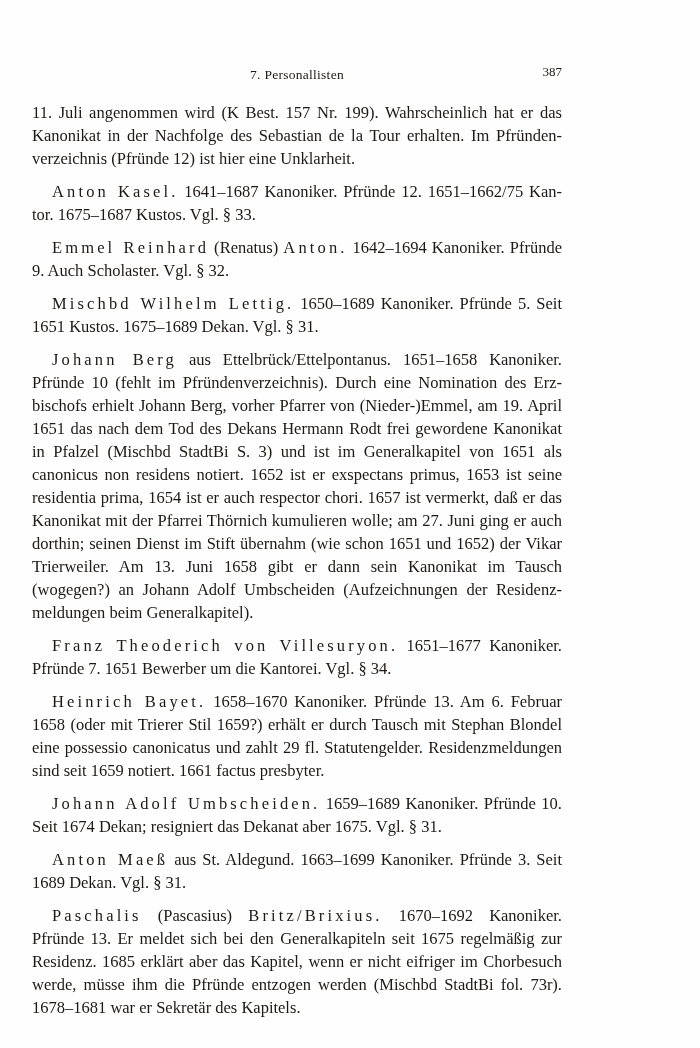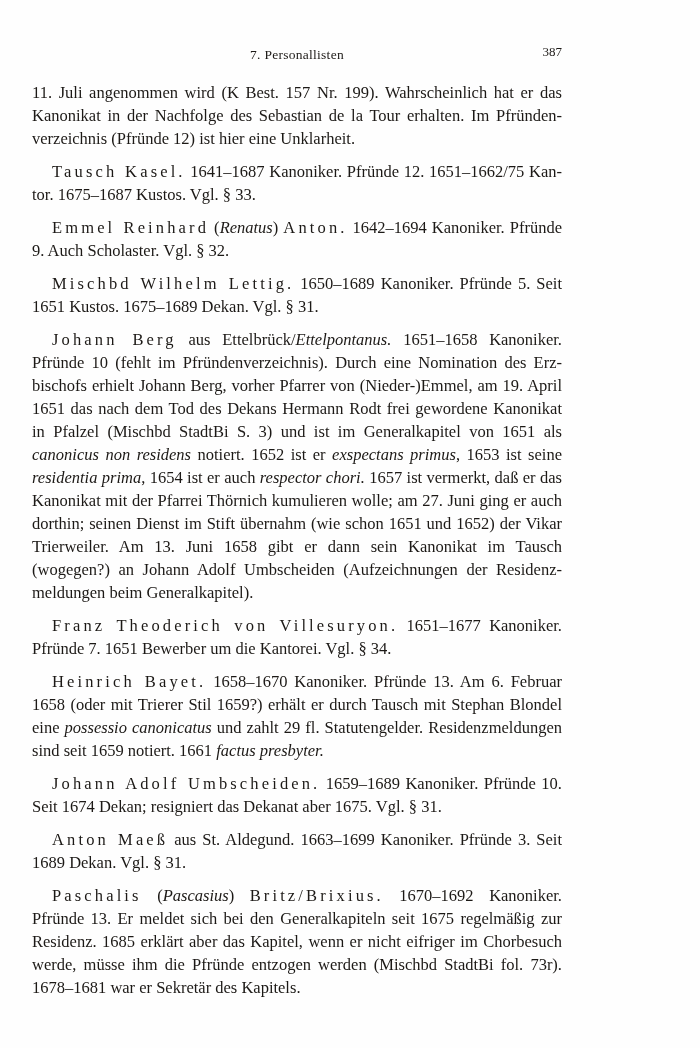--- a/index.html
+++ b/index.html
@@ -19,20 +19,21 @@
   .text-block {
     position: absolute;
     left: 32px;
     top: 44px;
     width: 530px;
   }
   .running-head {
     position: relative;
     height: 20px;
     margin-bottom: 17px;
+    margin-top: 20px;
   }
   .head-title {
     position: absolute;
     left: 0;
     right: 0;
     text-align: center;
     font-size: 13.5px;
     letter-spacing: 0.02em;
     top: 3px;
   }
@@ -53,35 +54,34 @@
   .paragraphs p.para + p.para {
     margin-top: 10px;
   }
   .paragraphs p.para.indent {
     text-indent: 20px;
   }
   .seg-sperr {
     letter-spacing: 0.19em;
   }
   .seg-italic {
-    font-style: italic;
   }
 </style>
 </head>
 <body>
 
 <div class="page">
   <div class="text-block">
     <div class="running-head">
       <span class="head-title">7. Personallisten</span>
       <span class="head-page">387</span>
     </div>
     <div class="paragraphs">
         <p class="para"><span class="seg-normal">11. Juli angenommen wird (K Best. 157 Nr. 199). Wahrscheinlich hat er das Kanonikat in der Nachfolge des Sebastian de la Tour erhalten. Im Pfründen­verzeichnis (Pfründe 12) ist hier eine Unklarheit.</span></p>
-        <p class="para indent"><span class="seg-sperr">Tausch Kasel.</span><span class="seg-normal"> 1641–1687 Kanoniker. Pfründe 12. 1651–1662/75 Kan­tor. 1675–1687 Kustos. Vgl. § 33.</span></p>
+        <p class="para indent"><span class="seg-sperr">Anton Kasel.</span><span class="seg-normal"> 1641–1687 Kanoniker. Pfründe 12. 1651–1662/75 Kan­tor. 1675–1687 Kustos. Vgl. § 33.</span></p>
         <p class="para indent"><span class="seg-sperr">Emmel Reinhard</span><span class="seg-normal"> (</span><span class="seg-italic">Renatus</span><span class="seg-normal">) </span><span class="seg-sperr">Anton.</span><span class="seg-normal"> 1642–1694 Kanoniker. Pfründe 9. Auch Scholaster. Vgl. § 32.</span></p>
         <p class="para indent"><span class="seg-sperr">Mischbd Wilhelm Lettig.</span><span class="seg-normal"> 1650–1689 Kanoniker. Pfründe 5. Seit 1651 Kustos. 1675–1689 Dekan. Vgl. § 31.</span></p>
         <p class="para indent"><span class="seg-sperr">Johann Berg</span><span class="seg-normal"> aus Ettelbrück/</span><span class="seg-italic">Ettelpontanus.</span><span class="seg-normal"> 1651–1658 Kanoniker. Pfründe 10 (fehlt im Pfründenverzeichnis). Durch eine Nomination des Erz­bischofs erhielt Johann Berg, vorher Pfarrer von (Nieder-)Emmel, am 19. April 1651 das nach dem Tod des Dekans Hermann Rodt frei gewordene Kanonikat in Pfalzel (Mischbd StadtBi S. 3) und ist im Generalkapitel von 1651 als </span><span class="seg-italic">canonicus non residens</span><span class="seg-normal"> notiert. 1652 ist er </span><span class="seg-italic">exspectans primus</span><span class="seg-normal">, 1653 ist seine </span><span class="seg-italic">residentia prima</span><span class="seg-normal">, 1654 ist er auch </span><span class="seg-italic">respector chori.</span><span class="seg-normal"> 1657 ist vermerkt, daß er das Kanonikat mit der Pfarrei Thörnich kumulieren wolle; am 27. Juni ging er auch dorthin; seinen Dienst im Stift übernahm (wie schon 1651 und 1652) der Vikar Trierweiler. Am 13. Juni 1658 gibt er dann sein Kanonikat im Tausch (wogegen?) an Johann Adolf Umbscheiden (Aufzeichnungen der Residenz­meldungen beim Generalkapitel).</span></p>
         <p class="para indent"><span class="seg-sperr">Franz Theoderich von Villesuryon.</span><span class="seg-normal"> 1651–1677 Kanoniker. Pfründe 7. 1651 Bewerber um die Kantorei. Vgl. § 34.</span></p>
         <p class="para indent"><span class="seg-sperr">Heinrich Bayet.</span><span class="seg-normal"> 1658–1670 Kanoniker. Pfründe 13. Am 6. Februar 1658 (oder mit Trierer Stil 1659?) erhält er durch Tausch mit Stephan Blondel eine </span><span class="seg-italic">possessio canonicatus</span><span class="seg-normal"> und zahlt 29 fl. Statutengelder. Residenzmeldungen sind seit 1659 notiert. 1661 </span><span class="seg-italic">factus presbyter.</span></p>
         <p class="para indent"><span class="seg-sperr">Johann Adolf Umbscheiden.</span><span class="seg-normal"> 1659–1689 Kanoniker. Pfründe 10. Seit 1674 Dekan; resigniert das Dekanat aber 1675. Vgl. § 31.</span></p>
         <p class="para indent"><span class="seg-sperr">Anton Maeß</span><span class="seg-normal"> aus St. Aldegund. 1663–1699 Kanoniker. Pfründe 3. Seit 1689 Dekan. Vgl. § 31.</span></p>
         <p class="para indent"><span class="seg-sperr">Paschalis</span><span class="seg-normal"> (</span><span class="seg-italic">Pascasius</span><span class="seg-normal">) </span><span class="seg-sperr">Britz/Brixius.</span><span class="seg-normal"> 1670–1692 Kanoniker. Pfründe 13. Er meldet sich bei den Generalkapiteln seit 1675 regelmäßig zur Residenz. 1685 erklärt aber das Kapitel, wenn er nicht eifriger im Chorbesuch werde, müsse ihm die Pfründe entzogen werden (Mischbd StadtBi fol. 73r). 1678–1681 war er Sekretär des Kapitels.</span></p>
       </div>
   </div>

